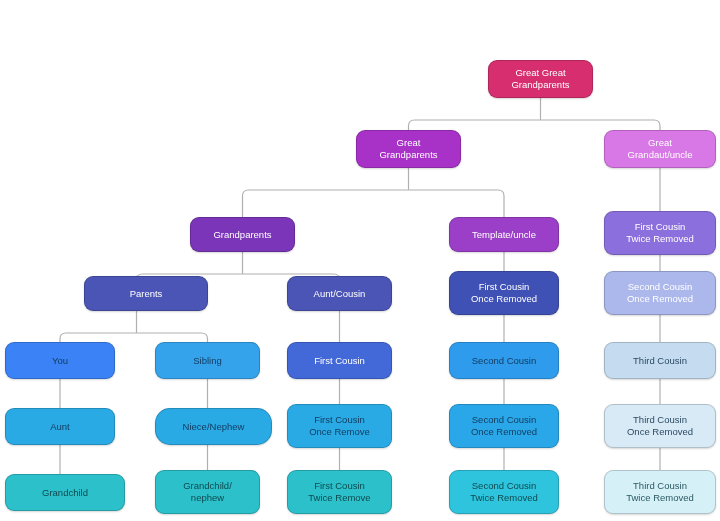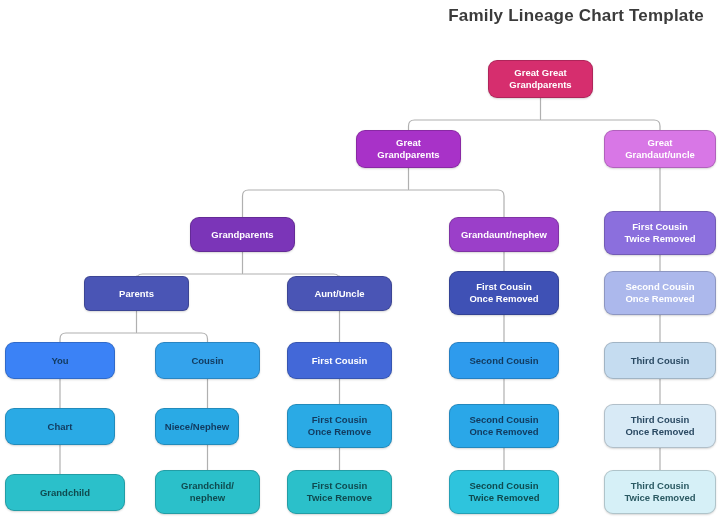--- a/index.html
+++ b/index.html
@@ -28,34 +28,33 @@
 
   .node{
     position:absolute;
     box-sizing:border-box;
     border-radius:9px;
     display:flex;
     align-items:center;
     justify-content:center;
     text-align:center;
     font-size:9.5px;
-    font-weight:bold;
+    font-weight:normal;
     line-height:1.22;
     padding:2px 4px;
     border:1px solid rgba(0,0,0,.18);
     box-shadow:0 1px 2px rgba(0,0,0,.16);
     white-space:pre-line;
     z-index:2;
   }
 </style>
 </head>
 <body>
 
 <div id="chart-root">
-  <div id="title">Family Lineage Chart Template</div>
   <svg id="edges" viewBox="0 0 720 521" width="720" height="521" aria-hidden="true">
       <path d="M 540.5 98 L 540.5 120" fill="none" stroke="#b0b0b0" stroke-width="1.2" stroke-linecap="round"></path>
       <path d="M 539.5 120 L 414.5 120 Q 408.5 120 408.5 126 L 408.5 130" fill="none" stroke="#b0b0b0" stroke-width="1.2" stroke-linecap="round"></path>
       <path d="M 541.5 120 L 654 120 Q 660 120 660 126 L 660 130" fill="none" stroke="#b0b0b0" stroke-width="1.2" stroke-linecap="round"></path>
       <path d="M 408.5 168 L 408.5 190" fill="none" stroke="#b0b0b0" stroke-width="1.2" stroke-linecap="round"></path>
       <path d="M 407.5 190 L 248.5 190 Q 242.5 190 242.5 196 L 242.5 217" fill="none" stroke="#b0b0b0" stroke-width="1.2" stroke-linecap="round"></path>
       <path d="M 409.5 190 L 498 190 Q 504 190 504 196 L 504 217" fill="none" stroke="#b0b0b0" stroke-width="1.2" stroke-linecap="round"></path>
       <path d="M 242.5 252 L 242.5 274" fill="none" stroke="#b0b0b0" stroke-width="1.2" stroke-linecap="round"></path>
       <path d="M 241.5 274 L 142.5 274 Q 136.5 274 136.5 280 L 136.5 276" fill="none" stroke="#b0b0b0" stroke-width="1.2" stroke-linecap="round"></path>
       <path d="M 243.5 274 L 333.5 274 Q 339.5 274 339.5 280 L 339.5 276" fill="none" stroke="#b0b0b0" stroke-width="1.2" stroke-linecap="round"></path>
@@ -80,36 +79,36 @@
       <path d="M 660 448 L 660 470" fill="none" stroke="#b0b0b0" stroke-width="1.2" stroke-linecap="round"></path>
     </svg>
   <div id="nodes-layer">
       <div class="node" style="left: 488px; top: 60px; width: 105px; height: 38px; background: rgb(214, 46, 110); color: rgb(255, 255, 255);">Great Great
 Grandparents</div>
       <div class="node" style="left: 356px; top: 130px; width: 105px; height: 38px; background: rgb(168, 50, 200); color: rgb(255, 255, 255);">Great
 Grandparents</div>
       <div class="node" style="left: 604px; top: 130px; width: 112px; height: 38px; background: rgb(216, 119, 230); color: rgb(255, 255, 255);">Great
 Grandaut/uncle</div>
       <div class="node" style="left: 190px; top: 217px; width: 105px; height: 35px; background: rgb(123, 53, 184); color: rgb(255, 255, 255);">Grandparents</div>
-      <div class="node" style="left: 449px; top: 217px; width: 110px; height: 35px; background: rgb(155, 63, 201); color: rgb(255, 255, 255);">Grandaunt/nephew</div>
+      <div class="node" style="left: 449px; top: 217px; width: 110px; height: 35px; background: rgb(155, 63, 201); color: rgb(255, 255, 255);">Template/uncle</div>
       <div class="node" style="left: 604px; top: 211px; width: 112px; height: 44px; background: rgb(139, 111, 221); color: rgb(255, 255, 255);">First Cousin
 Twice Removed</div>
-      <div class="node" style="left: 84px; top: 276px; width: 105px; height: 35px; background: rgb(74, 85, 181); color: rgb(255, 255, 255); border-radius: 6px;">Parents</div>
-      <div class="node" style="left: 287px; top: 276px; width: 105px; height: 35px; background: rgb(74, 85, 181); color: rgb(255, 255, 255);">Aunt/Uncle</div>
+      <div class="node" style="left: 84px; top: 276px; width: 124px; height: 35px; background: rgb(74, 85, 181); color: rgb(255, 255, 255);">Parents</div>
+      <div class="node" style="left: 287px; top: 276px; width: 105px; height: 35px; background: rgb(74, 85, 181); color: rgb(255, 255, 255);">Aunt/Cousin</div>
       <div class="node" style="left: 449px; top: 271px; width: 110px; height: 44px; background: rgb(63, 81, 181); color: rgb(255, 255, 255);">First Cousin
 Once Removed</div>
       <div class="node" style="left: 604px; top: 271px; width: 112px; height: 44px; background: rgb(172, 184, 236); color: rgb(255, 255, 255);">Second Cousin
 Once Removed</div>
       <div class="node" style="left: 5px; top: 342px; width: 110px; height: 37px; background: #3b82f6; color: rgb(18, 58, 94);">You</div>
-      <div class="node" style="left: 155px; top: 342px; width: 105px; height: 37px; background: rgb(52, 163, 236); color: rgb(18, 58, 94);">Cousin</div>
+      <div class="node" style="left: 155px; top: 342px; width: 105px; height: 37px; background: rgb(52, 163, 236); color: rgb(18, 58, 94);">Sibling</div>
       <div class="node" style="left: 287px; top: 342px; width: 105px; height: 37px; background: rgb(67, 104, 216); color: rgb(255, 255, 255);">First Cousin</div>
       <div class="node" style="left: 449px; top: 342px; width: 110px; height: 37px; background: rgb(46, 155, 237); color: rgb(18, 58, 94);">Second Cousin</div>
       <div class="node" style="left: 604px; top: 342px; width: 112px; height: 37px; background: rgb(197, 220, 240); color: rgb(43, 74, 99);">Third Cousin</div>
-      <div class="node" style="left: 5px; top: 408px; width: 110px; height: 37px; background: rgb(42, 170, 229); color: rgb(18, 58, 94);">Chart</div>
-      <div class="node" style="left: 155px; top: 408px; width: 84px; height: 37px; background: rgb(42, 170, 229); color: rgb(18, 58, 94);">Niece/Nephew</div>
+      <div class="node" style="left: 5px; top: 408px; width: 110px; height: 37px; background: rgb(42, 170, 229); color: rgb(18, 58, 94);">Aunt</div>
+      <div class="node" style="left: 155px; top: 408px; width: 117px; height: 37px; background: rgb(42, 170, 229); color: rgb(18, 58, 94); border-radius: 15px;">Niece/Nephew</div>
       <div class="node" style="left: 287px; top: 404px; width: 105px; height: 44px; background: rgb(42, 170, 229); color: rgb(18, 58, 94);">First Cousin
 Once Remove</div>
       <div class="node" style="left: 449px; top: 404px; width: 110px; height: 44px; background: rgb(42, 167, 232); color: rgb(18, 58, 94);">Second Cousin
 Once Removed</div>
       <div class="node" style="left: 604px; top: 404px; width: 112px; height: 44px; background: rgb(216, 234, 246); color: rgb(43, 74, 99);">Third Cousin
 Once Removed</div>
       <div class="node" style="left: 5px; top: 474px; width: 120px; height: 37px; background: rgb(43, 192, 202); color: rgb(15, 74, 79);">Grandchild</div>
       <div class="node" style="left: 155px; top: 470px; width: 105px; height: 44px; background: rgb(43, 192, 202); color: rgb(15, 74, 79);">Grandchild/
 nephew</div>
       <div class="node" style="left: 287px; top: 470px; width: 105px; height: 44px; background: rgb(43, 192, 202); color: rgb(15, 74, 79);">First Cousin

